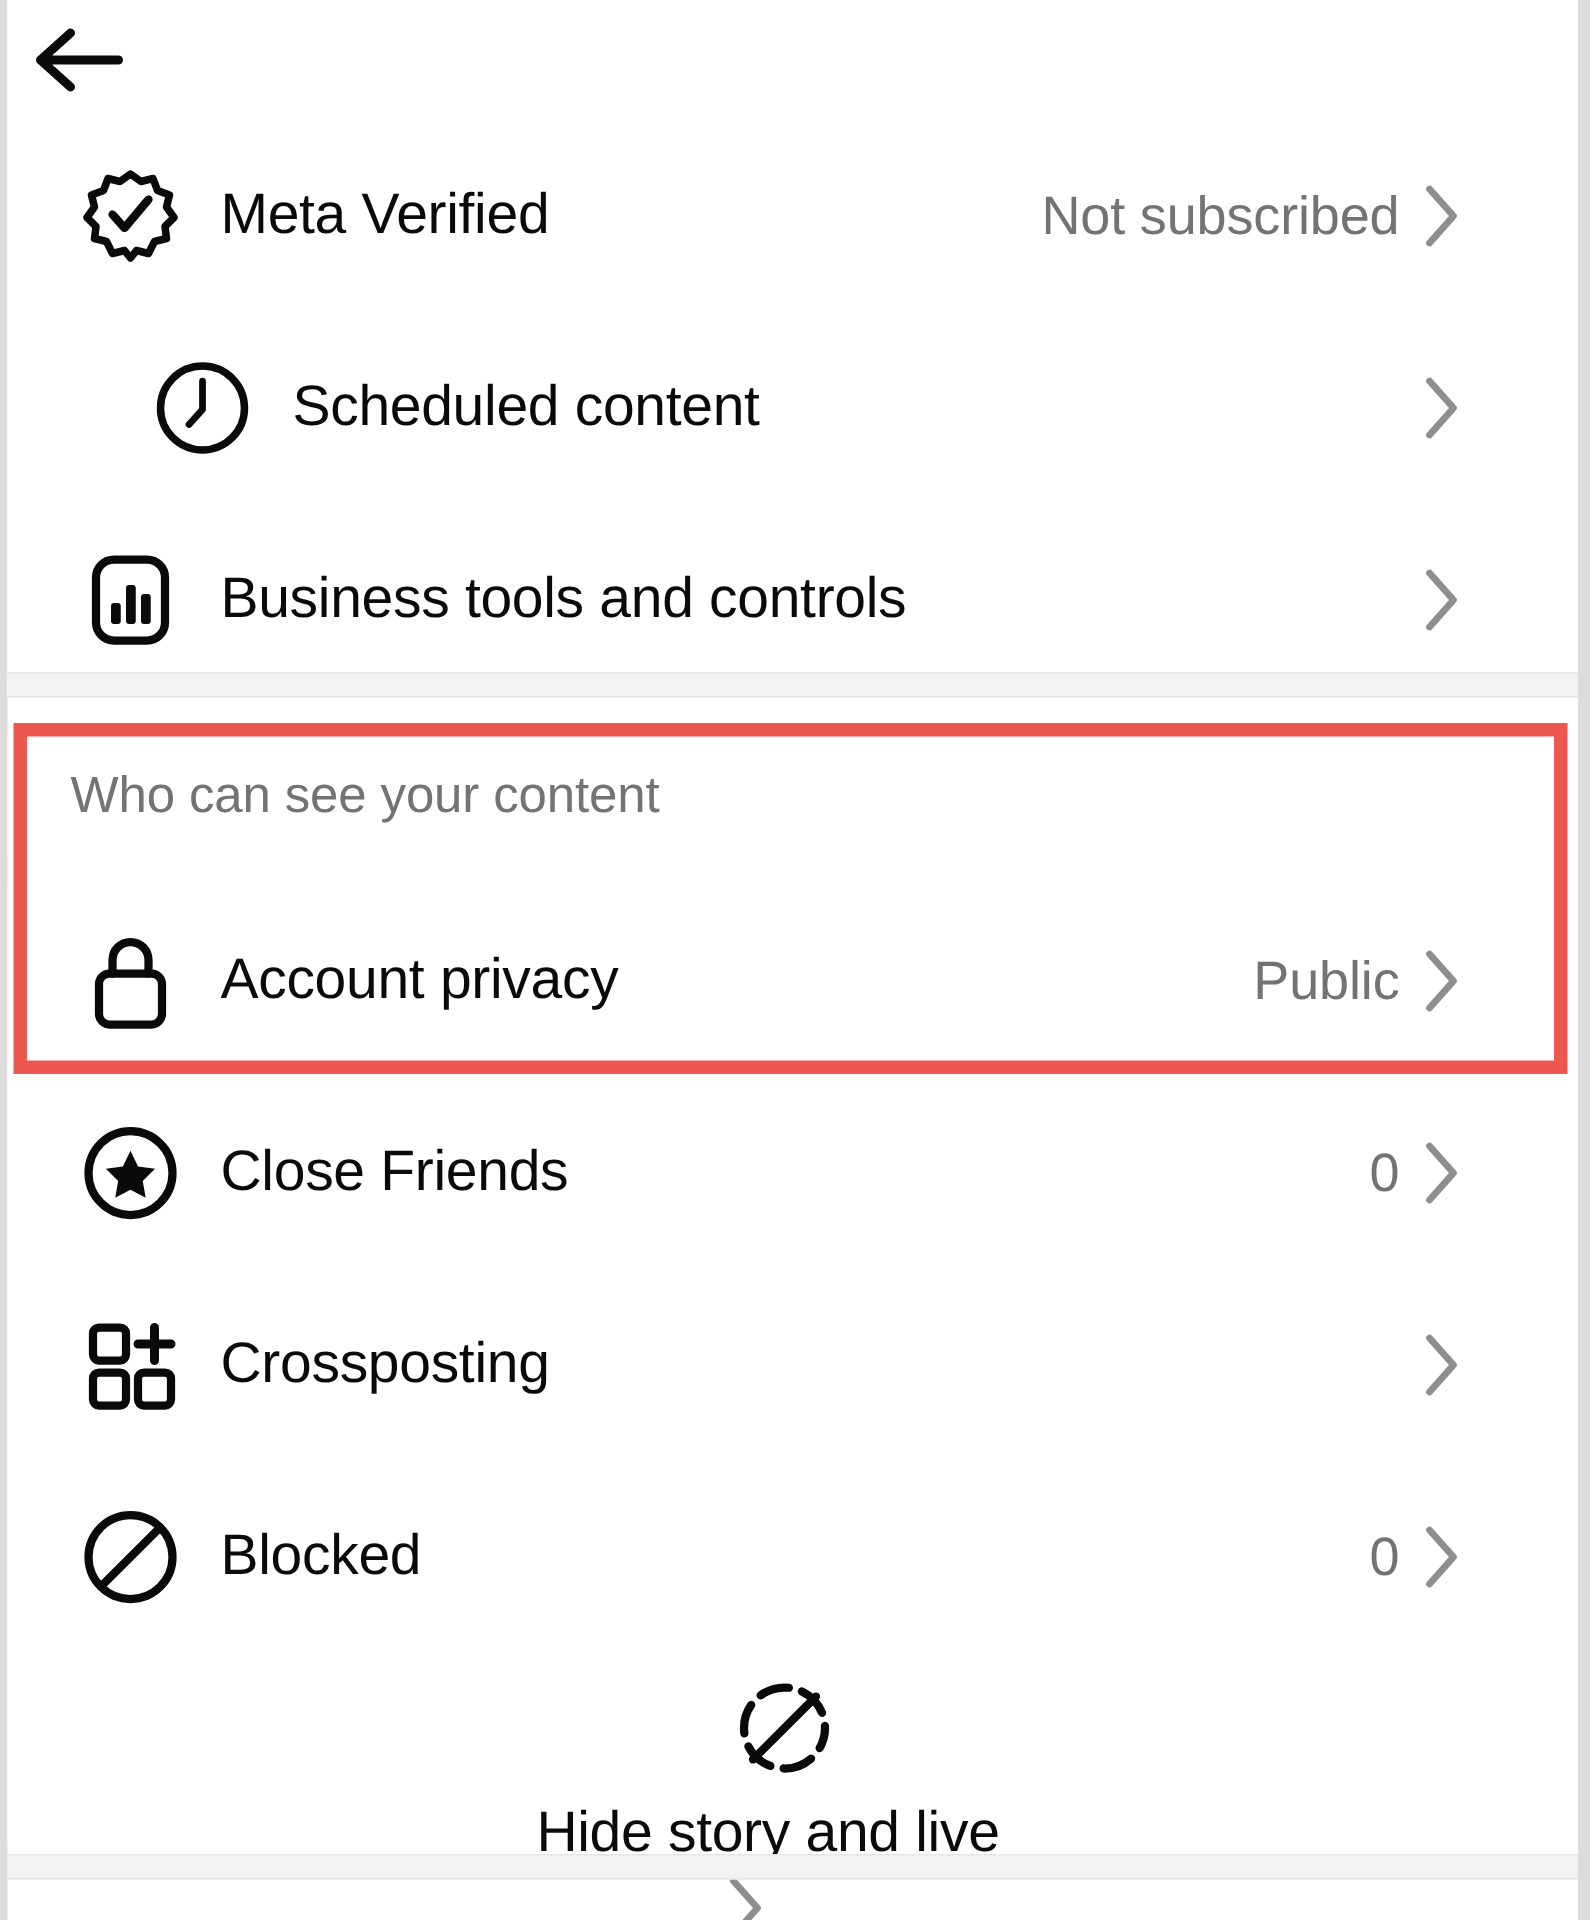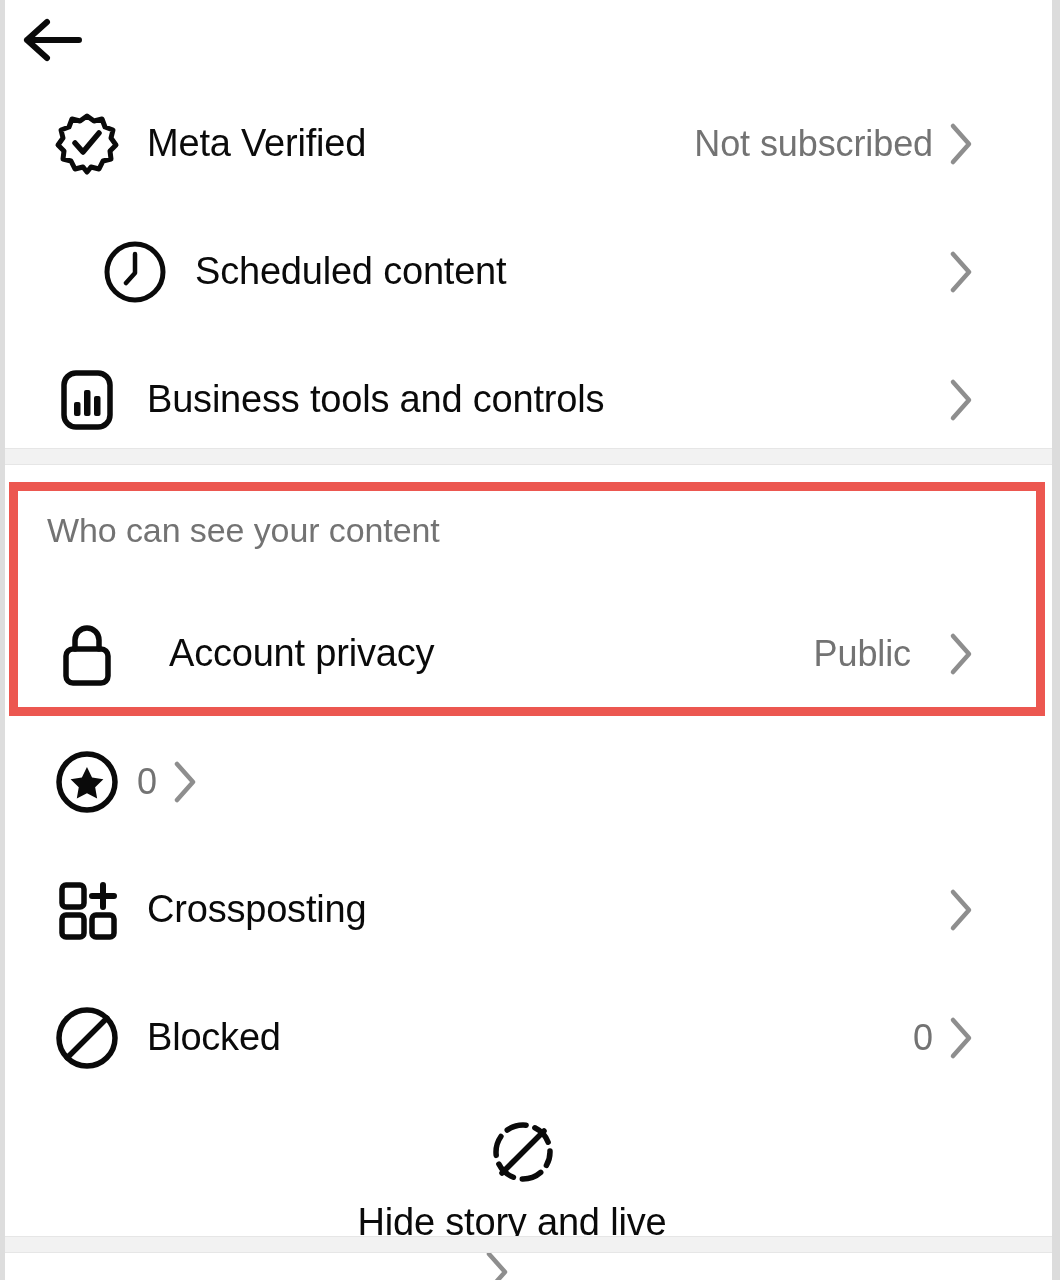--- a/index.html
+++ b/index.html
@@ -208,21 +208,21 @@
       </svg>
     </div>
   </div>
 
   <div class="divider-band" style="top:448px; height:17px;"></div>
 
   <div class="section-header" style="top:490px;">
     <span>Who can see your content</span>
   </div>
 
-  <div class="row" style="top:590px;gap:22px;">
+  <div class="row" style="top:590px;">
     <div class="row-icon">
       <svg width="66" height="66" viewBox="0 0 66 66">
         <rect x="12" y="28" width="42" height="34" rx="7" ry="7" fill="none" stroke="#0a0a0a" stroke-width="5.5"></rect>
         <path d="M21 28 L21 19 A12 12 0 0 1 45 19 L45 28" fill="none" stroke="#0a0a0a" stroke-width="5.5" stroke-linecap="round"></path>
       </svg>
     </div>
     <div class="row-label">Account privacy</div>
     <div class="row-value">Public</div>
     <div class="row-chevron">
       <svg width="26" height="44" viewBox="0 0 26 44">
@@ -231,20 +231,21 @@
     </div>
   </div>
 
   <div class="row" style="top:718px;">
     <div class="row-icon">
       <svg width="66" height="66" viewBox="0 0 66 66">
         <circle cx="33" cy="33" r="28" fill="none" stroke="#0a0a0a" stroke-width="5.5"></circle>
         <path d="M33 15 L39.2 27.8 L53 29.8 L43 39.6 L45.4 53.4 L33 46.9 L20.6 53.4 L23 39.6 L13 29.8 L26.8 27.8 Z" fill="#0a0a0a" transform="translate(0,-2) scale(0.82) translate(7.2,9.5)"></path>
       </svg>
     </div>
+    <div class="row-label">Close Friends</div>
     <div class="row-value">0</div>
     <div class="row-chevron">
       <svg width="26" height="44" viewBox="0 0 26 44">
         <path d="M5 4 L21 22 L5 40" fill="none" stroke="#8e8e8e" stroke-width="4.5" stroke-linecap="round" stroke-linejoin="round"></path>
       </svg>
     </div>
   </div>
 
   <div class="row" style="top:846px;">
     <div class="row-icon">

